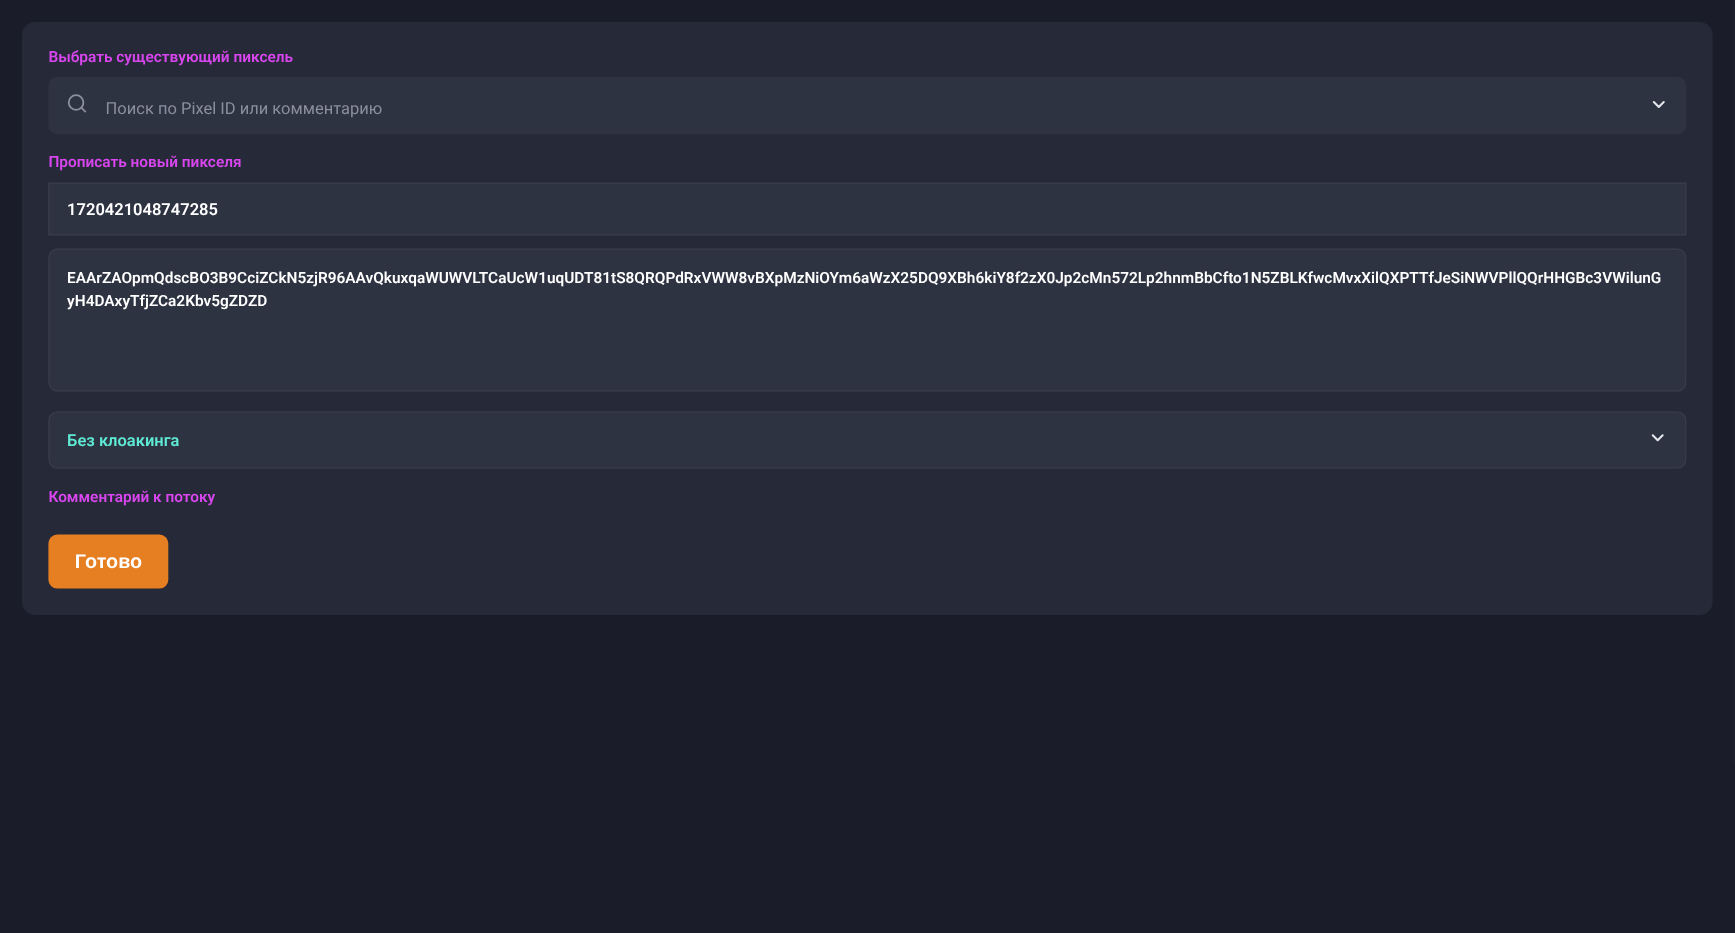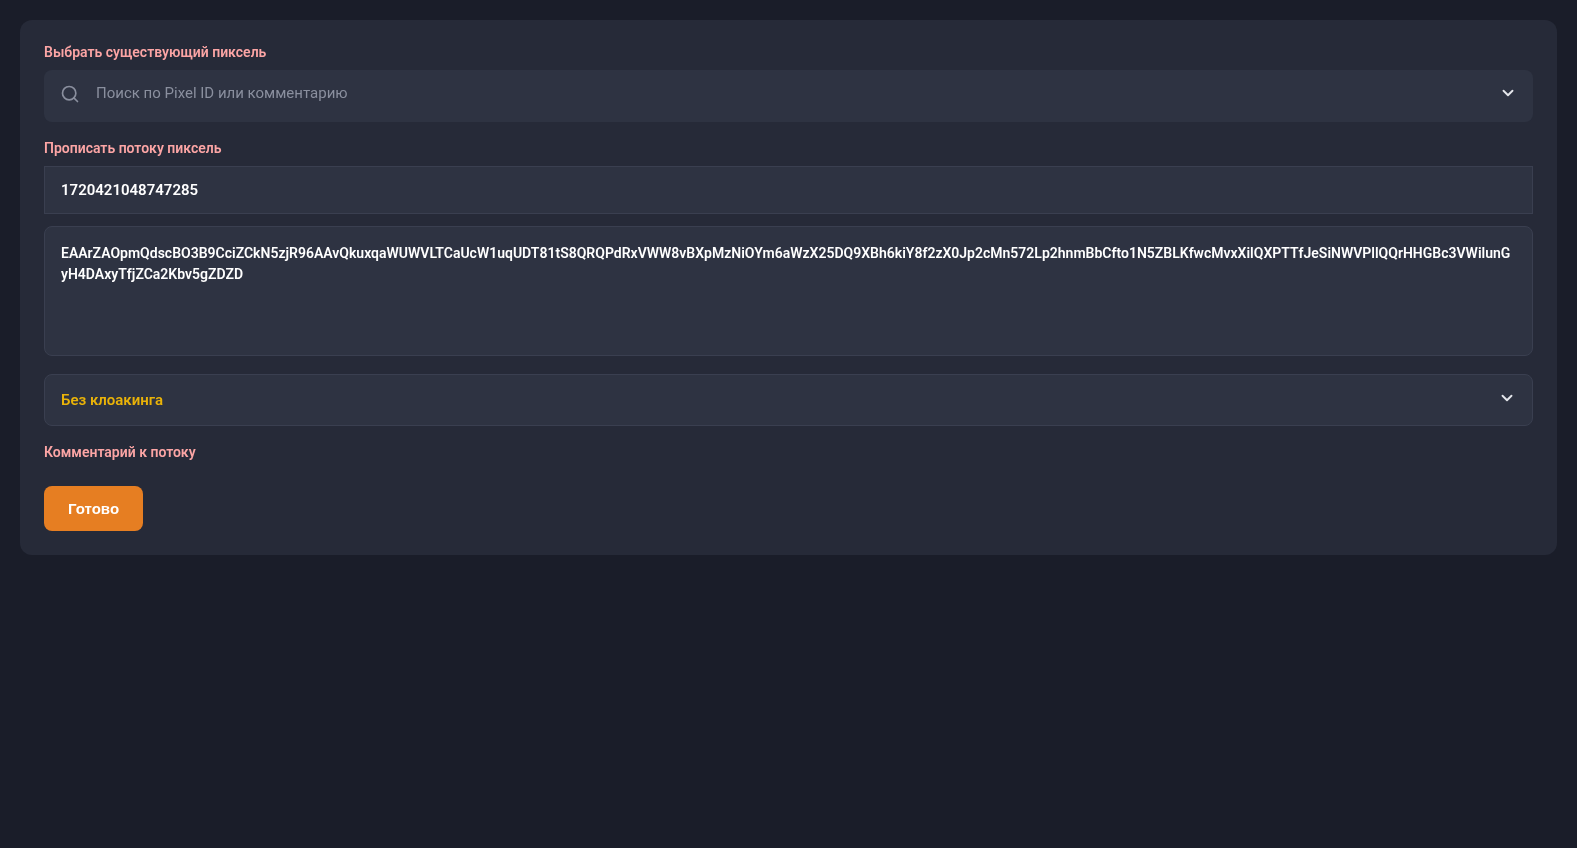--- a/index.html
+++ b/index.html
@@ -33,30 +33,30 @@
     .collapse-icon {
       color: #e4e6eb;
       cursor: pointer;
     }
     .field-group {
       margin-bottom: 18px;
     }
     .field-label {
       font-size: 14px;
       font-weight: 600;
-      color: #fca5a5;
+      color: #d946ef;
       margin-bottom: 10px;
       display: block;
     }
     .search-select {
       background-color: #2e3342;
       border-radius: 8px;
       padding: 14px 16px;
       display: flex;
-      align-items: flex-start;
+      align-items: flex-end;
       cursor: pointer;
     }
     .search-icon {
       color: #8a8f9e;
       margin-right: 16px;
       flex-shrink: 0;
     }
     .search-placeholder {
       color: #8a8f9e;
       font-size: 15px;
@@ -117,38 +117,38 @@
       border: 1px solid #3a3f50;
       border-radius: 8px;
       padding: 14px 16px;
       display: flex;
       align-items: center;
       justify-content: space-between;
       cursor: pointer;
       margin-top: 14px;
     }
     .dropdown-value {
-      color: #eab308;
+      color: #5eead4;
       font-size: 15px;
       font-weight: 600;
     }
     .comment-area {
       height: 120px;
     }
     .comment-area::placeholder {
       color: #8a8f9e;
       font-weight: 400;
     }
     .submit-button {
       background-color: #e67e22;
       color: #ffffff;
       border: none;
       border-radius: 8px;
       padding: 14px 24px;
-      font-size: 15px;
+      font-size: 18px;
       font-weight: 600;
       cursor: pointer;
       margin-top: 8px;
     }
   </style>
 </head>
 <body>
 
 <div class="panel">
 
@@ -164,21 +164,21 @@
       <span class="search-placeholder">Поиск по Pixel ID или комментарию</span>
       <span class="chevron-icon">
         <svg width="18" height="18" viewBox="0 0 24 24" fill="none" stroke="currentColor" stroke-width="2.5" stroke-linecap="round" stroke-linejoin="round">
             <polyline points="6 9 12 15 18 9"></polyline>
           </svg>
       </span>
     </div>
   </div>
 
   <div class="field-group">
-    <label class="field-label">Прописать потоку пиксель</label>
+    <label class="field-label">Прописать новый пикселя</label>
     <input type="text" class="text-input" value="1720421048747285" style="">
     <textarea class="textarea-input token-area" style="">EAArZAOpmQdscBO3B9CciZCkN5zjR96AAvQkuxqaWUWVLTCaUcW1uqUDT81tS8QRQPdRxVWW8vBXpMzNiOYm6aWzX25DQ9XBh6kiY8f2zX0Jp2cMn572Lp2hnmBbCfto1N5ZBLKfwcMvxXilQXPTTfJeSiNWVPllQQrHHGBc3VWilunGyH4DAxyTfjZCa2Kbv5gZDZD</textarea>
     <div class="dropdown-field">
       <span class="dropdown-value">Без клоакинга</span>
       <span class="chevron-icon">
         <svg width="18" height="18" viewBox="0 0 24 24" fill="none" stroke="currentColor" stroke-width="2.5" stroke-linecap="round" stroke-linejoin="round">
             <polyline points="6 9 12 15 18 9"></polyline>
           </svg>
       </span>
     </div>

